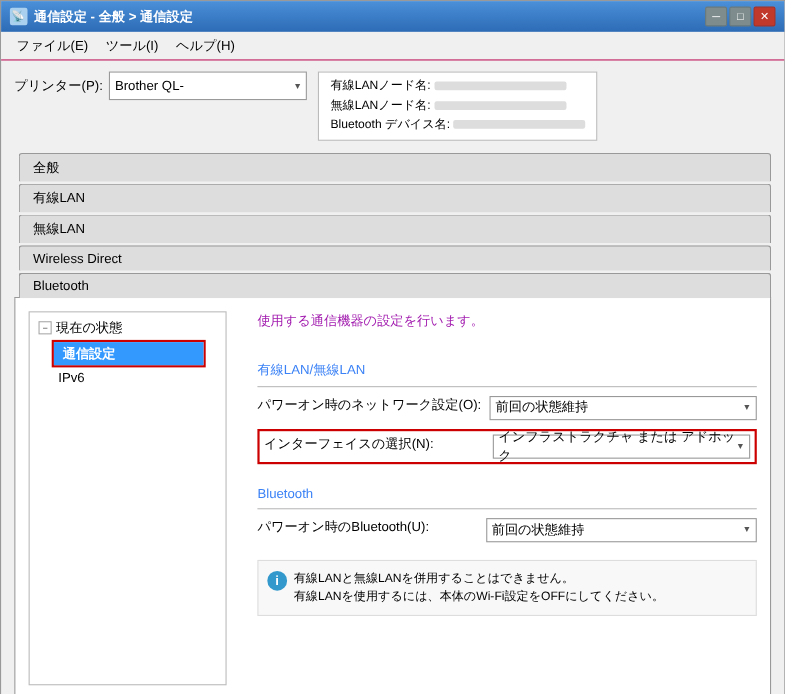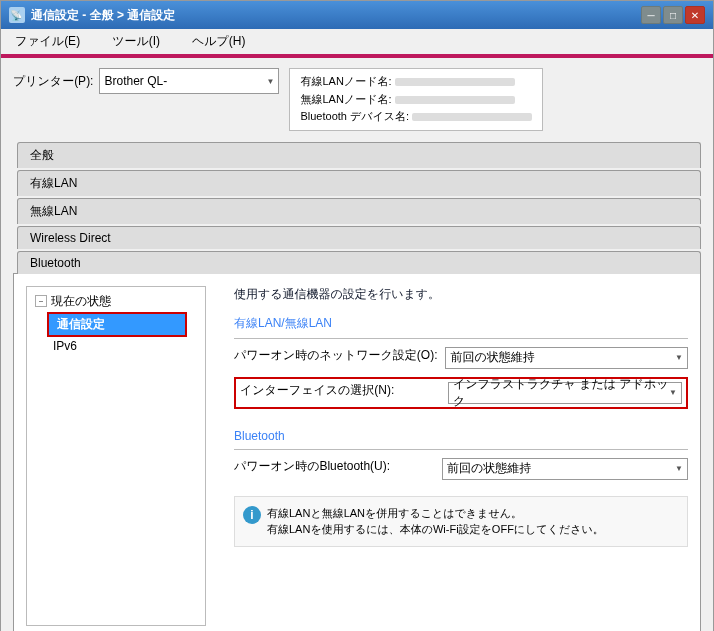--- a/index.html
+++ b/index.html
@@ -55,22 +55,22 @@
       cursor: pointer;
       display: flex; align-items: center; justify-content: center;
       border-radius: 2px;
     }
     .title-btn.minimize { background: #7f8c8d; border-color: #6c7a7a; }
     .title-btn.maximize { background: #7f8c8d; border-color: #6c7a7a; }
     .menu-bar {
       background: #f0f0f0;
       padding: 2px 8px;
       display: flex;
-      gap: 20px;
-      border-bottom: 4px solid #be185d;
+      gap: 4px;
+      border-bottom: 1px solid #be185d;
     }
     .menu-item {
       padding: 2px 6px;
       cursor: pointer;
       border-radius: 2px;
     }
     .content-area {
       padding: 10px 12px;
     }
     .printer-row {
@@ -286,22 +286,22 @@
       padding: 0 6px;
       border: 1px solid #999;
       background: linear-gradient(to bottom, #f6f6f6, #e0e0e0);
       cursor: pointer;
       font-size: 9px;
       border-radius: 0 2px 2px 0;
     }
     .clearfix::after { content: ""; display: table; clear: both; }
     .desc-text {
       font-size: 12px;
-      margin-bottom: 12px;
-      color: #0f172a;
+      margin-bottom: 28px;
+      color: #a21caf;
     }
   </style>
 </head>
 <body>
 
 <div class="window">
 
   <div class="title-bar">
     <div class="title-bar-left">
       <div class="title-bar-icon">📡</div>

